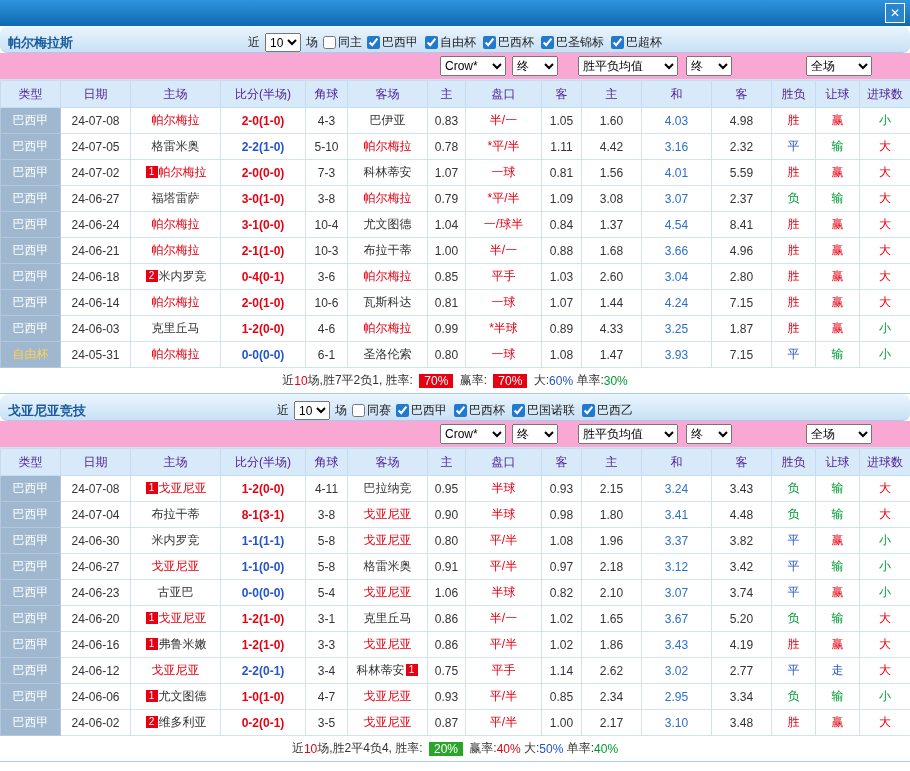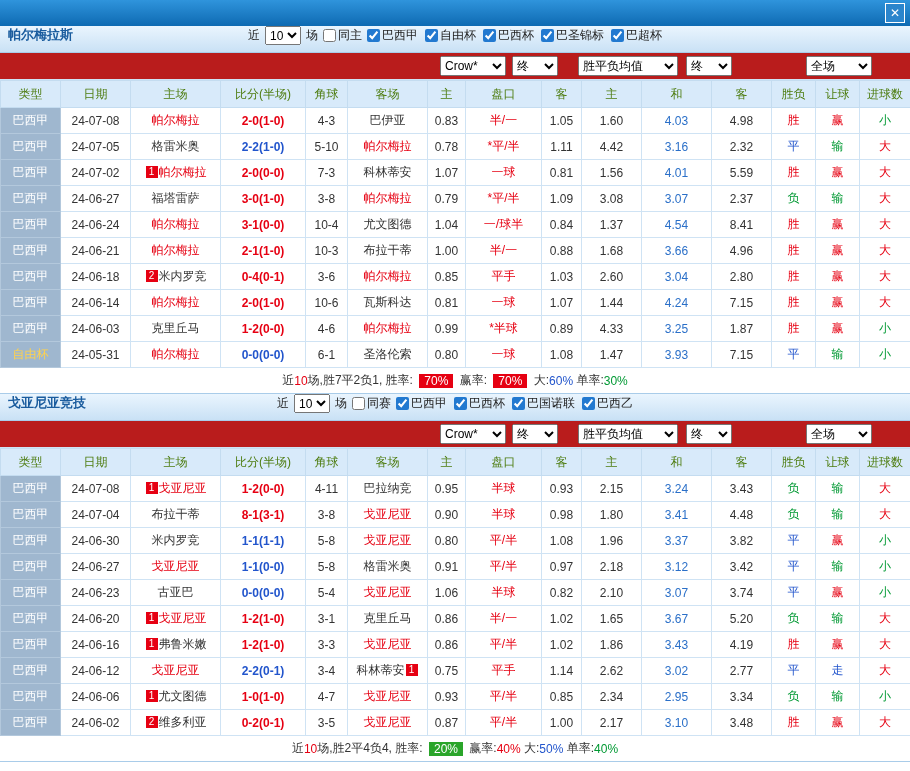--- a/index.html
+++ b/index.html
@@ -12,34 +12,34 @@
   .title-group { margin:0 auto; display:flex; align-items:center; gap:10px; }
   .title { font-weight:bold; font-size:14px; letter-spacing:1px; }
   .radio-item { display:inline-flex; align-items:center; gap:3px; cursor:pointer; font-size:12px; }
   input[type=checkbox], input[type=radio] { accent-color:#2279d0; width:13px; height:13px; }
   .close-btn { position:absolute; right:5px; top:3px; width:20px; height:20px;
     border:1px solid #fff; background:#2b85cc; color:#fff; display:flex;
     align-items:center; justify-content:center; font-size:12px; cursor:pointer; }
 
   
   .team-bar { height:27px; background:linear-gradient(#eaf5fe,#c9e1f5);
-    border-bottom:1px solid #a9cce9; display:flex; align-items:flex-start; position:relative; }
+    border-bottom:1px solid #a9cce9; display:flex; align-items:flex-end; position:relative;border-radius:8px; }
   .team-name { position:absolute; left:8px; color:#1a5c9e; font-weight:bold; font-size:13px; }
   .filters { margin:0 auto; display:flex; align-items:center; gap:5px; color:#222; }
   .cb-item { display:inline-flex; align-items:center; gap:2px; cursor:pointer; }
   .league-list { display:inline-flex; gap:7px; }
   .sel-count { height:19px; font-size:12px; }
 
   
-  .select-row { height:27px; position:relative; background:#b91c1c; border-bottom:1px solid #cfe3f4; }
+  .select-row { height:27px; position:relative; background:#f9a8d4; border-bottom:1px solid #cfe3f4; }
   .sel { position:absolute; top:3px; height:20px; font-size:12px; }
 
   
   table.grid { width:910px; border-collapse:collapse; table-layout:fixed; }
-  .grid th { background:#d8eafa; color:#4d7c0f; font-weight:normal; height:27px;
+  .grid th { background:#d8eafa; color:#4c1d95; font-weight:normal; height:27px;
     border:1px solid #c4dcf0; overflow:hidden; white-space:nowrap; }
   .grid td { height:26px; text-align:center; border:1px solid #cfe3f4;
     overflow:hidden; white-space:nowrap; }
   td.c-league { background:var(--league-bg,#9fb7cf); color:#fff; border-color:#b3c8dc; }
   td.c-league.cup { color:var(--cup-yellow,#ffd24d); }
   .tname { color:#333; }
   .tname.focus { color:var(--red,#e60012); }
   .badge { display:inline-block; min-width:12px; height:12px; line-height:12px;
     background:var(--red,#e60012); color:#fff; font-size:10px; margin:0 1px; vertical-align:1px; }
   td.c-score { font-weight:bold; }

